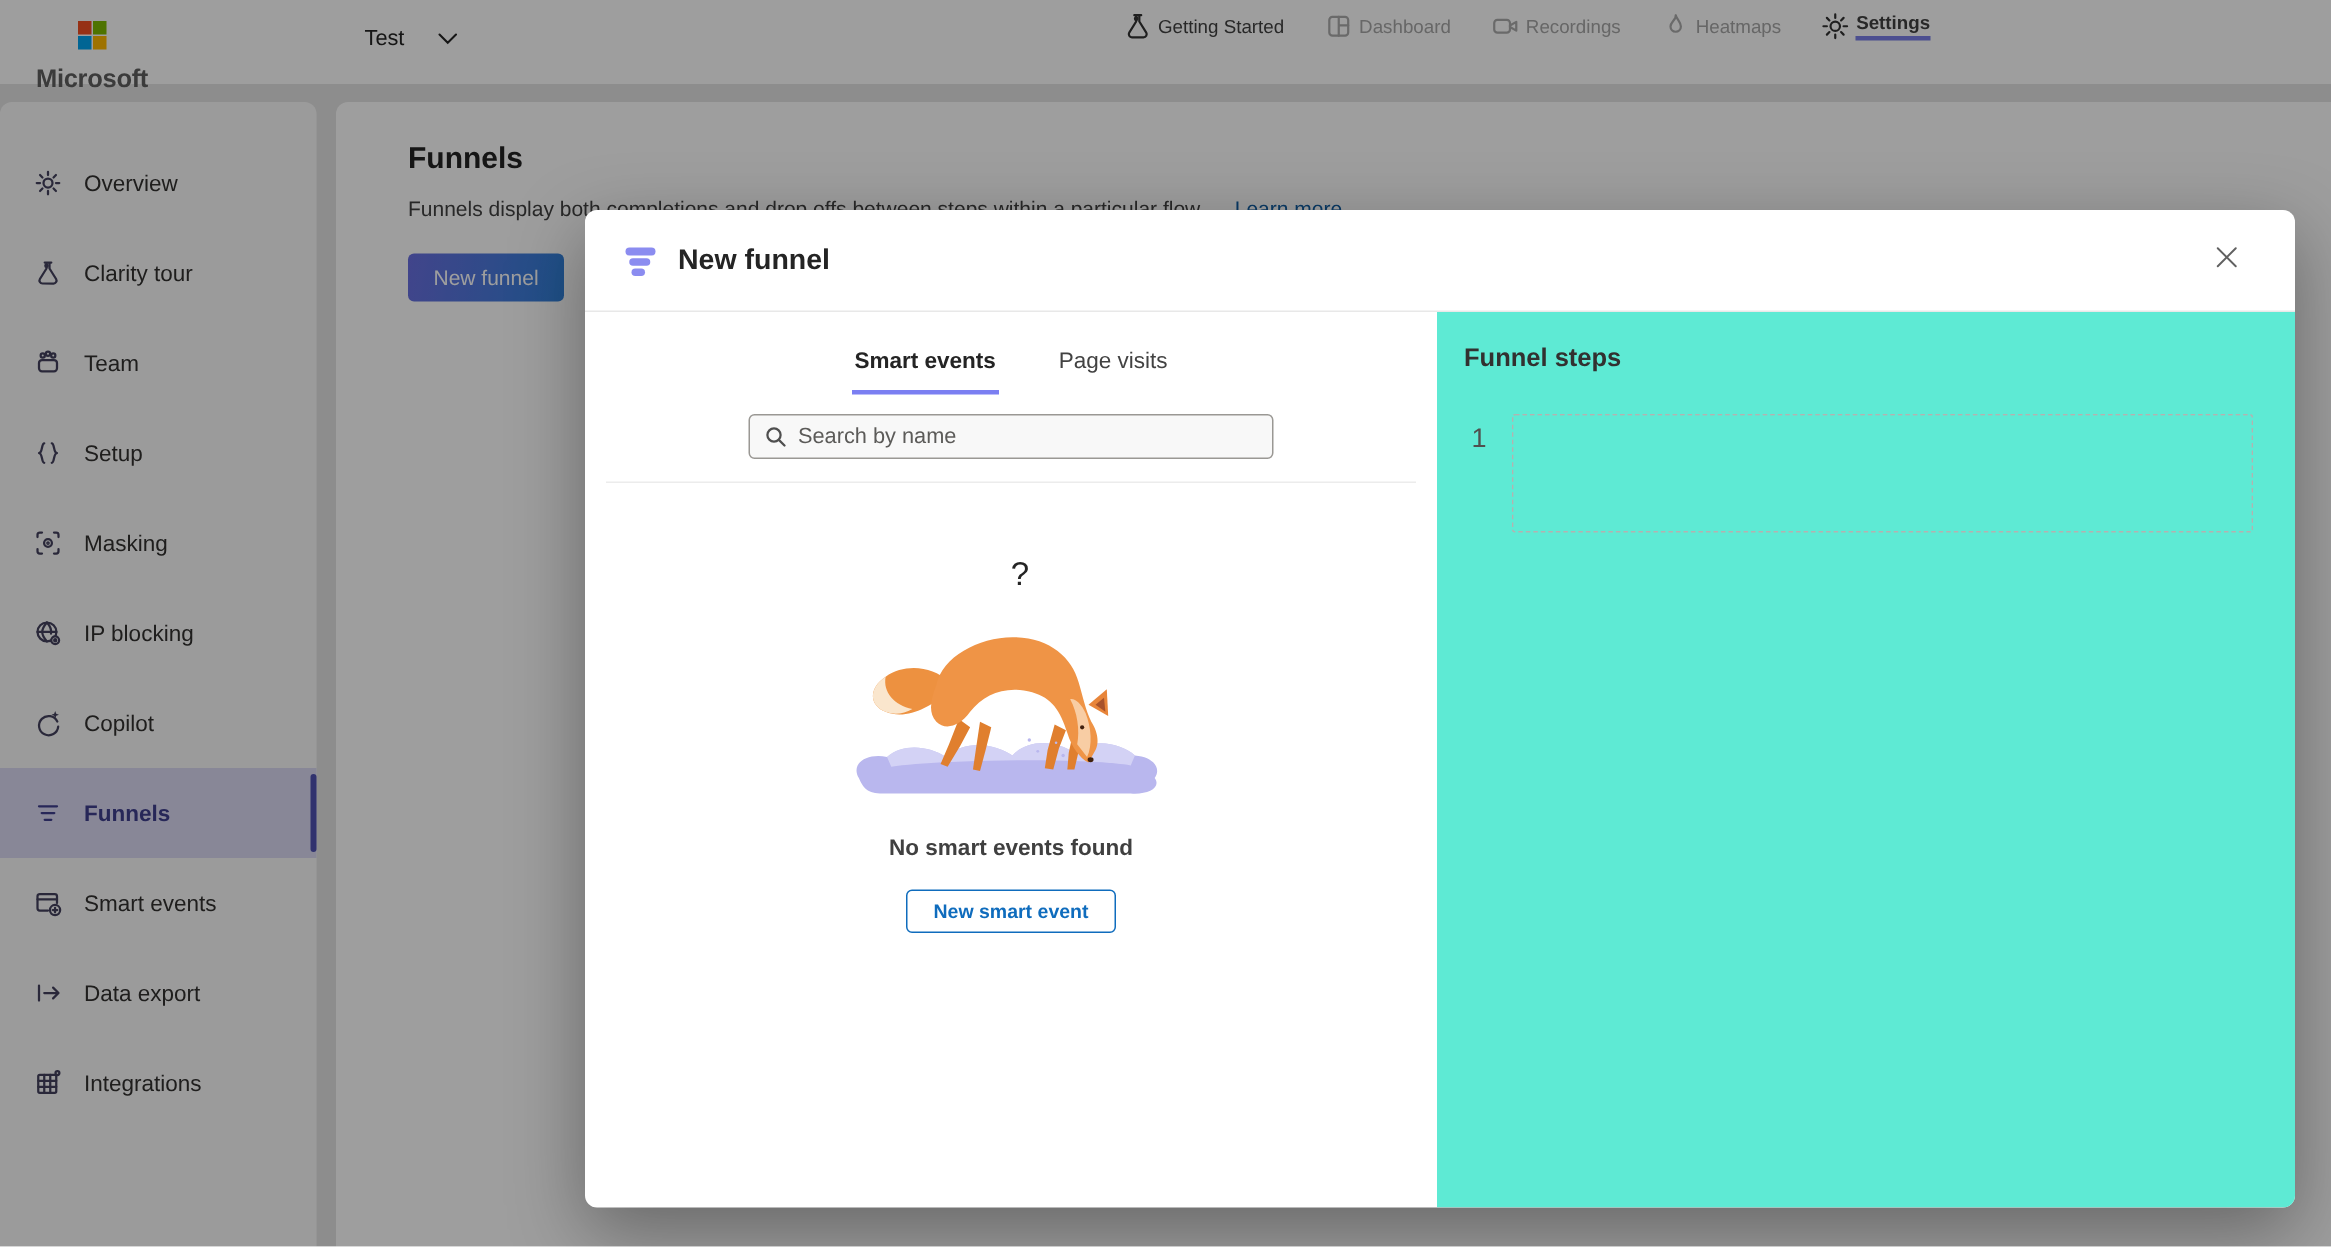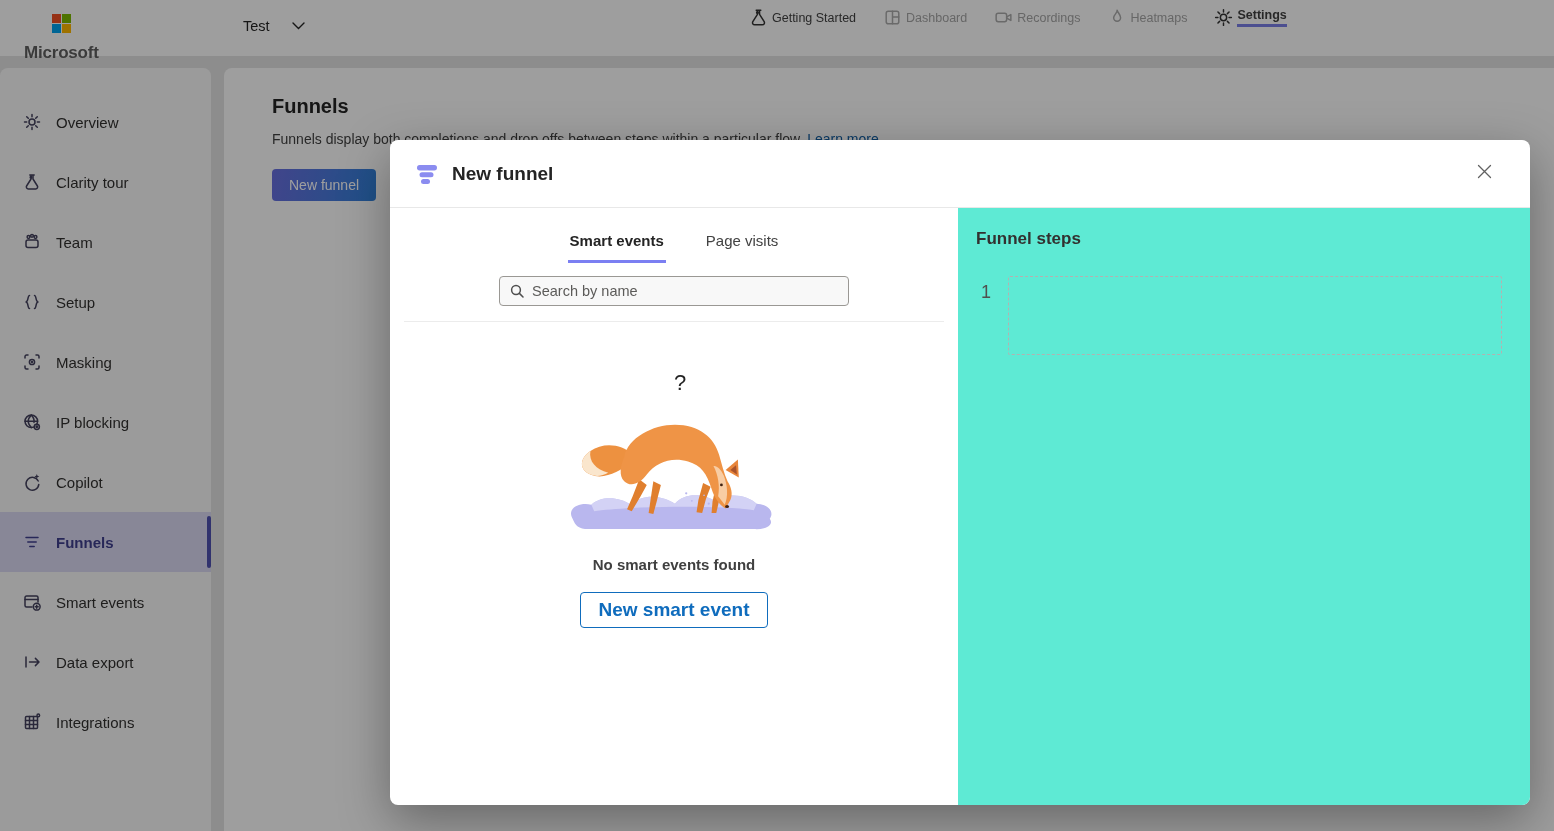--- a/index.html
+++ b/index.html
@@ -34,21 +34,21 @@
   .sicon svg { stroke:#44425e; fill:none; stroke-width:1.5; stroke-linecap:round; stroke-linejoin:round; }
   .sideitem.selected { background:#dcdaf4; }
   .sideitem.selected::after { content:""; position:absolute; right:0; top:4px; bottom:4px; width:4px; background:#4f52b2; border-radius:2px; }
   .sideitem.selected .slabel { color:#3f3f8f; font-weight:700; }
   .sideitem.selected .sicon svg { stroke:#3f3f8f; }
 
   .content { position:absolute; left:224px; top:68px; right:0; bottom:0; background:#ffffff;
     border-radius:8px 0 0 0; padding:27px 0 0 48px; z-index:1; }
   .page-title { font-size:20px; font-weight:700; color:#242424; }
   .page-desc { margin-top:13px; font-size:14px; color:#424242; }
-  .page-desc a { color:#115ea3; text-decoration:none; cursor:pointer; }
+  .page-desc a { color:#115ea3; text-decoration:none; cursor:pointer;margin-left:16px; }
   .btn-newfunnel { margin-top:22px; display:inline-block; border:none; cursor:pointer;
     background:linear-gradient(100deg,#6a6fe0,#3183dc); color:#fff; font-size:14px;
     padding:8px 17px; border-radius:4px; font-family:inherit; }
 
   
   .dim { position:absolute; inset:0; background:rgba(0,0,0,0.38); z-index:10; }
 
   
   .modal { position:absolute; left:390px; top:140px; width:1140px; height:665px; background:#fff;
     border-radius:8px; z-index:20; box-shadow:0 16px 50px rgba(0,0,0,0.35); overflow:hidden;
@@ -68,21 +68,21 @@
   .searchbox svg { stroke:#4f4f4f; fill:none; stroke-width:1.5; stroke-linecap:round; flex:0 0 14px; }
   .searchbox input { border:none; outline:none; background:transparent; flex:1; font-size:14.5px;
     color:#242424; font-family:inherit; }
   .searchbox input::placeholder { color:#5c5b59; }
   .pane-divider { height:1px; background:#ececec; margin:15px 14px 0 14px; }
   .empty { text-align:center; margin-top:48px; }
   .qmark { font-size:22px; color:#242424; transform:translateX(6px); }
   .fox { margin-top:6px; }
   .empty-msg { font-size:15px; font-weight:700; color:#404040; margin-top:18px; }
   .btn-newsmart { margin-top:19px; background:#fff; border:1px solid #0f6cbd; color:#0f6cbd;
-    font-size:19px; font-weight:700; padding:6px 17px; border-radius:4px; cursor:pointer; font-family:inherit; }
+    font-size:13px; font-weight:700; padding:6px 17px; border-radius:4px; cursor:pointer; font-family:inherit; }
 
   .pane-right { flex:1; background:#5eead4; padding:21px 28px 0 18px; }
   .steps-title { font-size:17px; font-weight:700; color:#323130; }
   .step-row { margin-top:27px; display:flex; align-items:flex-start; }
   .step-num { width:20px; font-size:18px; color:#50504e; margin-top:6px; text-align:center; }
   .step-slot { flex:1; height:79px; border:1px dashed #b4b2b0; border-radius:2px; margin-left:12px; background:transparent; }
 
   .modal-footer { height:67px; display:flex; align-items:center; justify-content:flex-end; gap:8px;
     padding-right:20px; background:#fff; }
   .btn-next { width:81px; height:31px; background:#fdfdfd; border:1px solid #e1e1e1; border-radius:4px;

